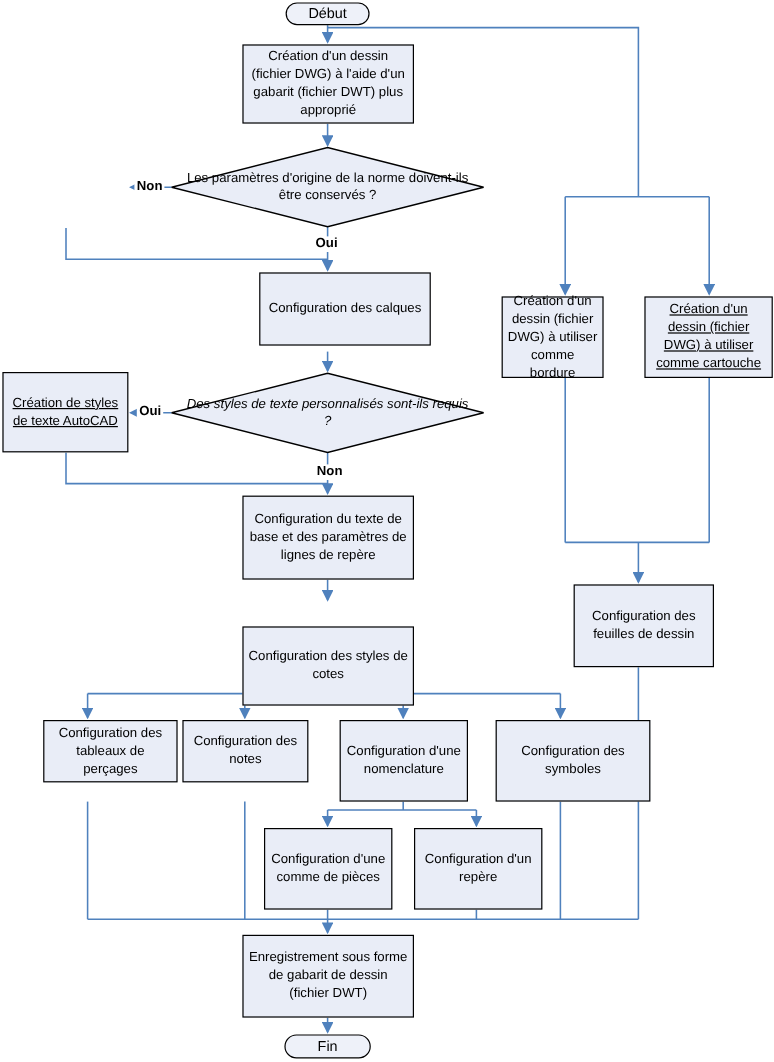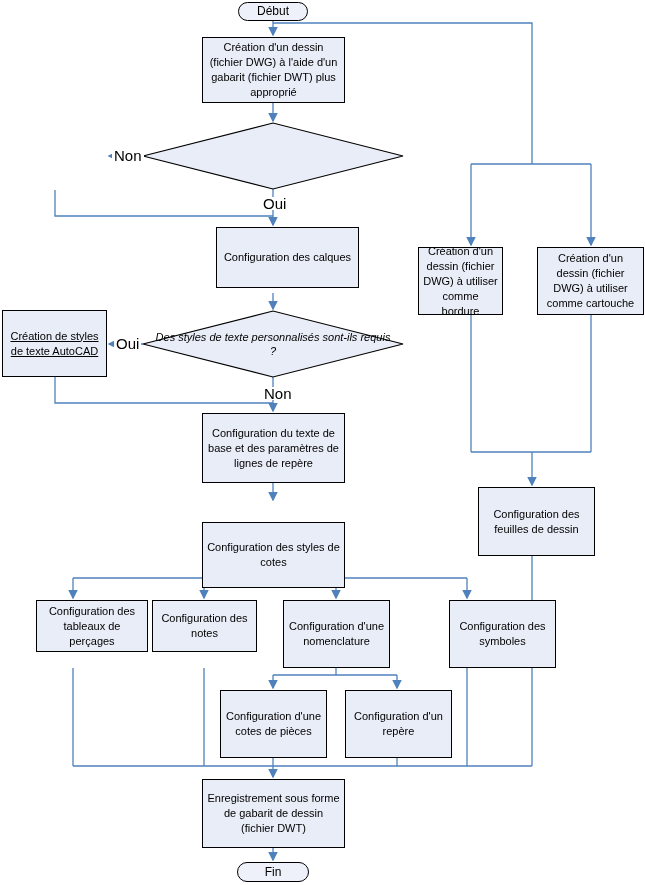--- a/index.html
+++ b/index.html
@@ -27,22 +27,22 @@
     position:absolute;display:flex;align-items:center;justify-content:center;
     text-align:center;background:var(--terminator-fill);
     border:1.4px solid var(--node-border);border-radius:10px;
     font-size:12px;line-height:13px;
   }
   .dtext{
     position:absolute;display:flex;align-items:center;justify-content:center;
     text-align:center;font-size:11px;line-height:14px;background:transparent;
   }
   .branch-label{
-    position:absolute;font-size:15px;line-height:13px;
-    background:var(--background);padding:0 2px;
+    position:absolute;font-size:11px;line-height:13px;
+    background:var(--background);padding:0 2px;font-weight:bold;
   }
 </style>
 </head>
 <body>
 
 <div class="canvas">
 
   <svg class="lines" width="645" height="885" viewBox="0 0 645 885" xmlns="http://www.w3.org/2000/svg">
     <defs>
       <marker id="arrow" viewBox="0 0 10 10" refX="8.5" refY="5" markerWidth="7.5" markerHeight="7.5" orient="auto-start-reverse">
@@ -94,30 +94,31 @@
 
   <div class="terminator" style="left:238px;top:2px;width:70px;height:19px;">Début</div>
   <div class="terminator" style="left:237px;top:862px;width:72px;height:20px;">Fin</div>
 
   <div class="node" style="left:202px;top:37px;width:143px;height:66px;">Création d'un dessin (fichier DWG) à l'aide d'un gabarit (fichier DWT) plus approprié</div>
   <div class="node" style="left:202px;top:227px;width:143px;height:61px;margin-left:14px;">Configuration des calques</div>
   <div class="node" style="left:2px;top:310px;width:105px;height:67px;text-decoration:underline;">Création de styles de texte AutoCAD</div>
   <div class="node" style="left:202px;top:413px;width:143px;height:70px;">Configuration du texte de base et des paramètres de lignes de repère</div>
   <div class="node" style="left:202px;top:502px;width:143px;height:66px;margin-top:20px;">Configuration des styles de cotes</div>
   <div class="node" style="left:418px;top:247px;width:85px;height:68px;">Création d'un dessin (fichier DWG) à utiliser comme bordure</div>
-  <div class="node" style="left:537px;top:247px;width:107px;height:68px;">Création d'un dessin (fichier DWG) à utiliser comme cartouche</div>
+  <div class="node" style="left:537px;top:247px;width:107px;height:68px;text-decoration:underline;">Création d'un dessin (fichier DWG) à utiliser comme cartouche</div>
   <div class="node" style="left:478px;top:487px;width:117px;height:69px;">Configuration des feuilles de dessin</div>
   <div class="node" style="left:36px;top:600px;width:112px;height:52px;">Configuration des tableaux de perçages</div>
   <div class="node" style="left:152px;top:600px;width:105px;height:52px;">Configuration des notes</div>
   <div class="node" style="left:283px;top:600px;width:107px;height:68px;">Configuration d'une nomenclature</div>
-  <div class="node" style="left:413px;top:600px;width:107px;height:68px;margin-left:36px;">Configuration des symboles</div>
-  <div class="node" style="left:220px;top:690px;width:107px;height:68px;">Configuration d'une cotes de pièces</div>
+  <div class="node" style="left:413px;top:600px;width:129px;height:68px;">Configuration des symboles</div>
+  <div class="node" style="left:220px;top:690px;width:107px;height:68px;">Configuration d'une comme de pièces</div>
   <div class="node" style="left:345px;top:690px;width:107px;height:68px;">Configuration d'un repère</div>
   <div class="node" style="left:202px;top:779px;width:143px;height:69px;">Enregistrement sous forme de gabarit de dessin (fichier DWT)</div>
 
+  <div class="dtext" style="left:153px;top:132px;width:240px;height:48px;">Les paramètres d'origine de la norme doivent-ils être conservés ?</div>
   <div class="dtext" style="left:153px;top:320px;width:240px;height:48px;font-style:italic;">Des styles de texte personnalisés sont-ils requis ?</div>
 
   <div class="branch-label" style="left:112px;top:149px;">Non</div>
   <div class="branch-label" style="left:261px;top:197px;">Oui</div>
   <div class="branch-label" style="left:114px;top:337px;">Oui</div>
   <div class="branch-label" style="left:262px;top:387px;">Non</div>
 
 </div>
 
 </body></html>

